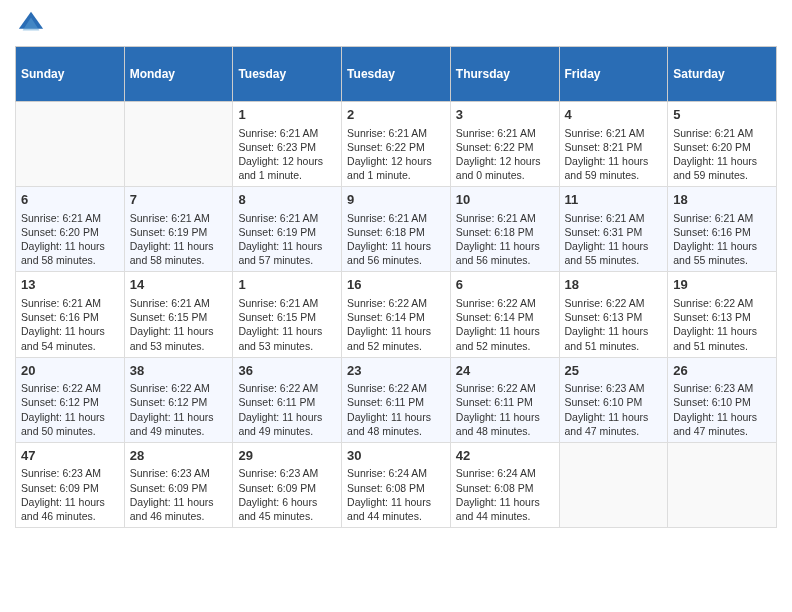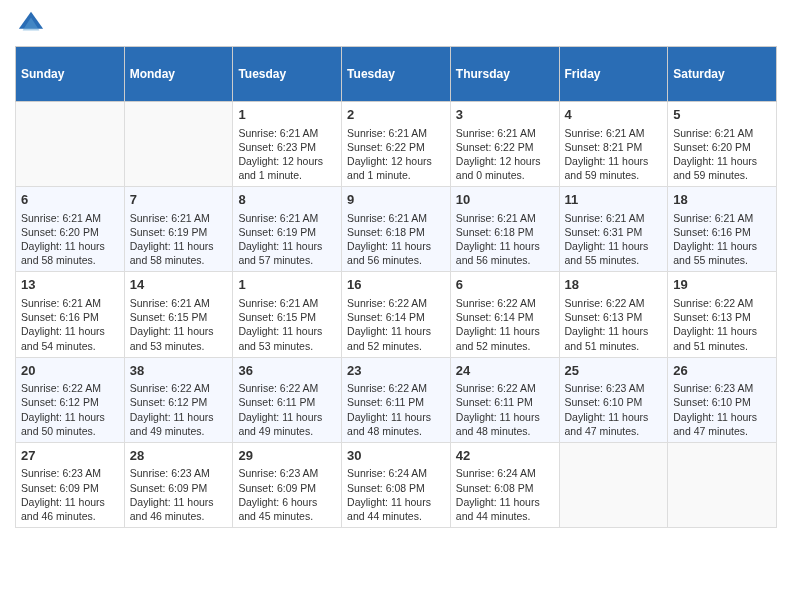--- a/index.html
+++ b/index.html
@@ -152,21 +152,21 @@
       <tr>
         <td><span class="day-number">20</span><span>Sunrise: 6:22 AM</span><br><span>Sunset: 6:12 PM</span><br><span>Daylight: 11 hours and 50 minutes.</span></td>
         <td><span class="day-number">38</span><span>Sunrise: 6:22 AM</span><br><span>Sunset: 6:12 PM</span><br><span>Daylight: 11 hours and 49 minutes.</span></td>
         <td><span class="day-number">36</span><span>Sunrise: 6:22 AM</span><br><span>Sunset: 6:11 PM</span><br><span>Daylight: 11 hours and 49 minutes.</span></td>
         <td><span class="day-number">23</span><span>Sunrise: 6:22 AM</span><br><span>Sunset: 6:11 PM</span><br><span>Daylight: 11 hours and 48 minutes.</span></td>
         <td><span class="day-number">24</span><span>Sunrise: 6:22 AM</span><br><span>Sunset: 6:11 PM</span><br><span>Daylight: 11 hours and 48 minutes.</span></td>
         <td><span class="day-number">25</span><span>Sunrise: 6:23 AM</span><br><span>Sunset: 6:10 PM</span><br><span>Daylight: 11 hours and 47 minutes.</span></td>
         <td><span class="day-number">26</span><span>Sunrise: 6:23 AM</span><br><span>Sunset: 6:10 PM</span><br><span>Daylight: 11 hours and 47 minutes.</span></td>
       </tr>
       <tr>
-        <td><span class="day-number">27</span><span>Sunrise: 6:23 AM</span><br><span>Sunset: 6:09 PM</span><br><span>Daylight: 11 hours and 46 minutes.</span></td>
+        <td><span class="day-number">47</span><span>Sunrise: 6:23 AM</span><br><span>Sunset: 6:09 PM</span><br><span>Daylight: 11 hours and 46 minutes.</span></td>
         <td><span class="day-number">28</span><span>Sunrise: 6:23 AM</span><br><span>Sunset: 6:09 PM</span><br><span>Daylight: 11 hours and 46 minutes.</span></td>
         <td><span class="day-number">29</span><span>Sunrise: 6:23 AM</span><br><span>Sunset: 6:09 PM</span><br><span>Daylight: 6 hours and 45 minutes.</span></td>
         <td><span class="day-number">30</span><span>Sunrise: 6:24 AM</span><br><span>Sunset: 6:08 PM</span><br><span>Daylight: 11 hours and 44 minutes.</span></td>
         <td><span class="day-number">42</span><span>Sunrise: 6:24 AM</span><br><span>Sunset: 6:08 PM</span><br><span>Daylight: 11 hours and 44 minutes.</span></td>
         <td class="empty"></td>
         <td class="empty"></td>
       </tr>
     </tbody>
 </table>
 

